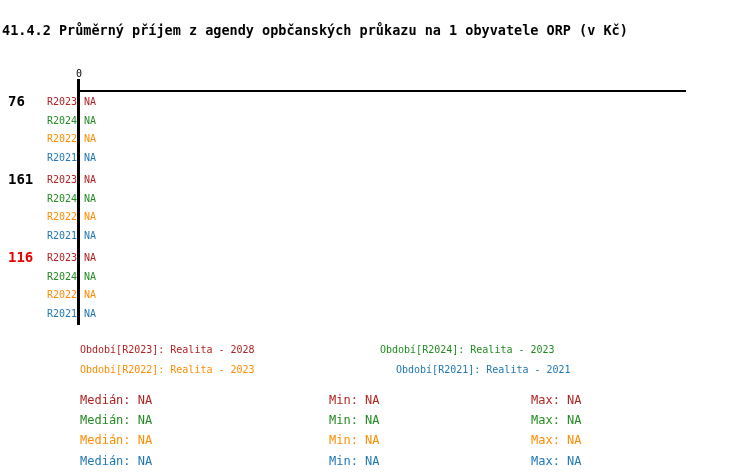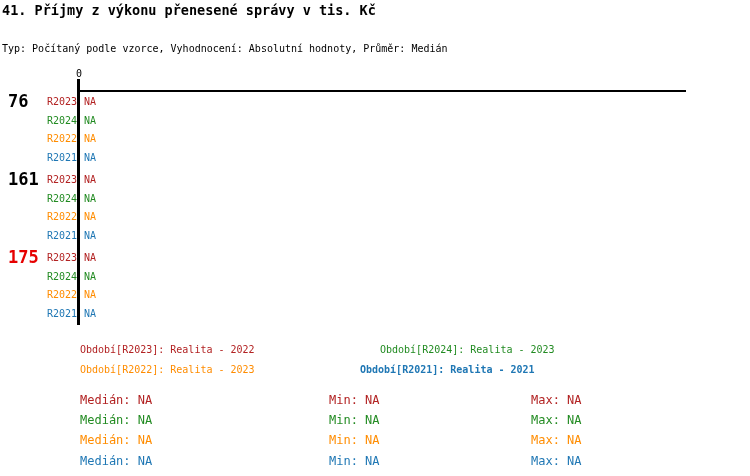--- a/index.html
+++ b/index.html
@@ -34,30 +34,29 @@
     left: 77px; top: 79px;
     width: 3px; height: 246px;
     background: #000000;
   }
   .hline {
     left: 78px; top: 90px;
     width: 608px; height: 2px;
     background: #000000;
   }
   .rowtext { font-size: 10px; line-height: 12px; }
-  .grouplabel { font-size: 17px; line-height: 13px; font-weight: bold; }
+  .grouplabel { font-size: 14px; line-height: 13px; font-weight: bold; }
   .legendtext { font-size: 10px; line-height: 12px; }
   .stattext { font-size: 12px; line-height: 12px; }
 </style>
 </head>
 <body>
 
 <div class="page">
-  <div class="abs title" style="top:2px">41. Příjmy z výkonu přenesené správy v tis. Kč</div>
-  <div class="abs meta">Typ: Počítaný podle vzorce, Vyhodnocení: Absolutní hodnoty, Průměr: Medián</div>
+  <div class="abs title" style="top:22px">41.4.2 Průměrný příjem z agendy opbčanských průkazu na 1 obyvatele ORP (v Kč)</div>
 
   <div class="abs tick0">0</div>
   <div class="abs vline"></div>
   <div class="abs hline"></div>
 
   <div id="chart-rows">
       <span class="abs grouplabel" style="left: 8px; top: 95px; color: rgb(0, 0, 0);">76</span>
       <span class="abs rowtext" style="left: 47px; top: 96px; color: rgb(178, 34, 34);">R2023</span>
       <span class="abs rowtext" style="left: 84px; top: 96px; color: rgb(178, 34, 34);">NA</span>
       <span class="abs rowtext" style="left: 47px; top: 115px; color: rgb(34, 139, 34);">R2024</span>
@@ -68,35 +67,35 @@
       <span class="abs rowtext" style="left: 84px; top: 152px; color: rgb(31, 119, 180);">NA</span>
       <span class="abs grouplabel" style="left: 8px; top: 173px; color: rgb(0, 0, 0);">161</span>
       <span class="abs rowtext" style="left: 47px; top: 174px; color: rgb(178, 34, 34);">R2023</span>
       <span class="abs rowtext" style="left: 84px; top: 174px; color: rgb(178, 34, 34);">NA</span>
       <span class="abs rowtext" style="left: 47px; top: 193px; color: rgb(34, 139, 34);">R2024</span>
       <span class="abs rowtext" style="left: 84px; top: 193px; color: rgb(34, 139, 34);">NA</span>
       <span class="abs rowtext" style="left: 47px; top: 211px; color: rgb(255, 140, 0);">R2022</span>
       <span class="abs rowtext" style="left: 84px; top: 211px; color: rgb(255, 140, 0);">NA</span>
       <span class="abs rowtext" style="left: 47px; top: 230px; color: rgb(31, 119, 180);">R2021</span>
       <span class="abs rowtext" style="left: 84px; top: 230px; color: rgb(31, 119, 180);">NA</span>
-      <span class="abs grouplabel" style="left: 8px; top: 251px; color: rgb(230, 0, 0);">175</span>
+      <span class="abs grouplabel" style="left: 8px; top: 251px; color: rgb(230, 0, 0);">116</span>
       <span class="abs rowtext" style="left: 47px; top: 252px; color: rgb(178, 34, 34);">R2023</span>
       <span class="abs rowtext" style="left: 84px; top: 252px; color: rgb(178, 34, 34);">NA</span>
       <span class="abs rowtext" style="left: 47px; top: 271px; color: rgb(34, 139, 34);">R2024</span>
       <span class="abs rowtext" style="left: 84px; top: 271px; color: rgb(34, 139, 34);">NA</span>
       <span class="abs rowtext" style="left: 47px; top: 289px; color: rgb(255, 140, 0);">R2022</span>
       <span class="abs rowtext" style="left: 84px; top: 289px; color: rgb(255, 140, 0);">NA</span>
       <span class="abs rowtext" style="left: 47px; top: 308px; color: rgb(31, 119, 180);">R2021</span>
       <span class="abs rowtext" style="left: 84px; top: 308px; color: rgb(31, 119, 180);">NA</span>
     </div>
   <div id="legend">
-      <span class="abs legendtext" style="left: 80px; top: 344px; color: rgb(178, 34, 34);">Období[R2023]: Realita - 2022</span>
+      <span class="abs legendtext" style="left: 80px; top: 344px; color: rgb(178, 34, 34);">Období[R2023]: Realita - 2028</span>
       <span class="abs legendtext" style="left: 380px; top: 344px; color: rgb(34, 139, 34);">Období[R2024]: Realita - 2023</span>
       <span class="abs legendtext" style="left: 80px; top: 364px; color: rgb(255, 140, 0);">Období[R2022]: Realita - 2023</span>
-      <span class="abs legendtext" style="left: 360px; top: 364px; color: rgb(31, 119, 180); font-weight: bold;">Období[R2021]: Realita - 2021</span>
+      <span class="abs legendtext" style="left: 396px; top: 364px; color: rgb(31, 119, 180);">Období[R2021]: Realita - 2021</span>
     </div>
   <div id="stats">
       <span class="abs stattext" style="left: 80px; top: 394px; color: rgb(178, 34, 34);">Medián: NA</span>
       <span class="abs stattext" style="left: 329px; top: 394px; color: rgb(178, 34, 34);">Min: NA</span>
       <span class="abs stattext" style="left: 531px; top: 394px; color: rgb(178, 34, 34);">Max: NA</span>
       <span class="abs stattext" style="left: 80px; top: 414px; color: rgb(34, 139, 34);">Medián: NA</span>
       <span class="abs stattext" style="left: 329px; top: 414px; color: rgb(34, 139, 34);">Min: NA</span>
       <span class="abs stattext" style="left: 531px; top: 414px; color: rgb(34, 139, 34);">Max: NA</span>
       <span class="abs stattext" style="left: 80px; top: 434px; color: rgb(255, 140, 0);">Medián: NA</span>
       <span class="abs stattext" style="left: 329px; top: 434px; color: rgb(255, 140, 0);">Min: NA</span>

